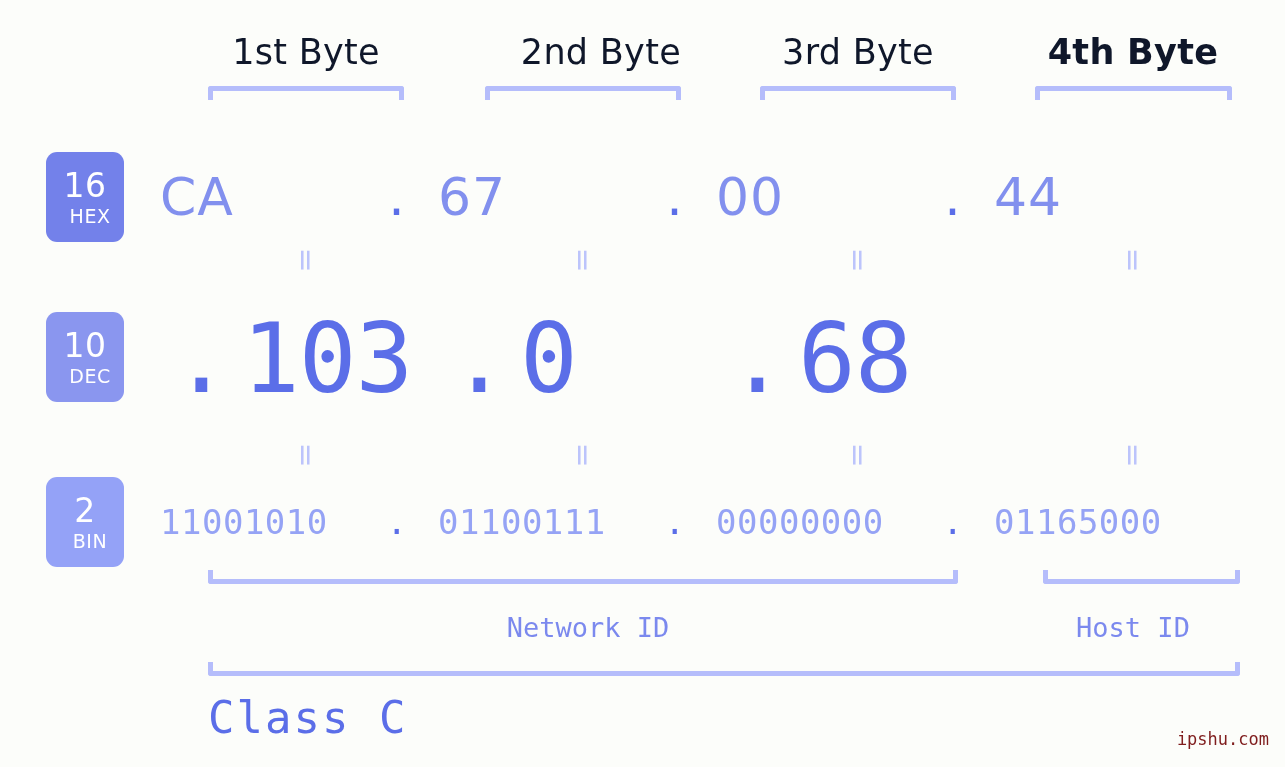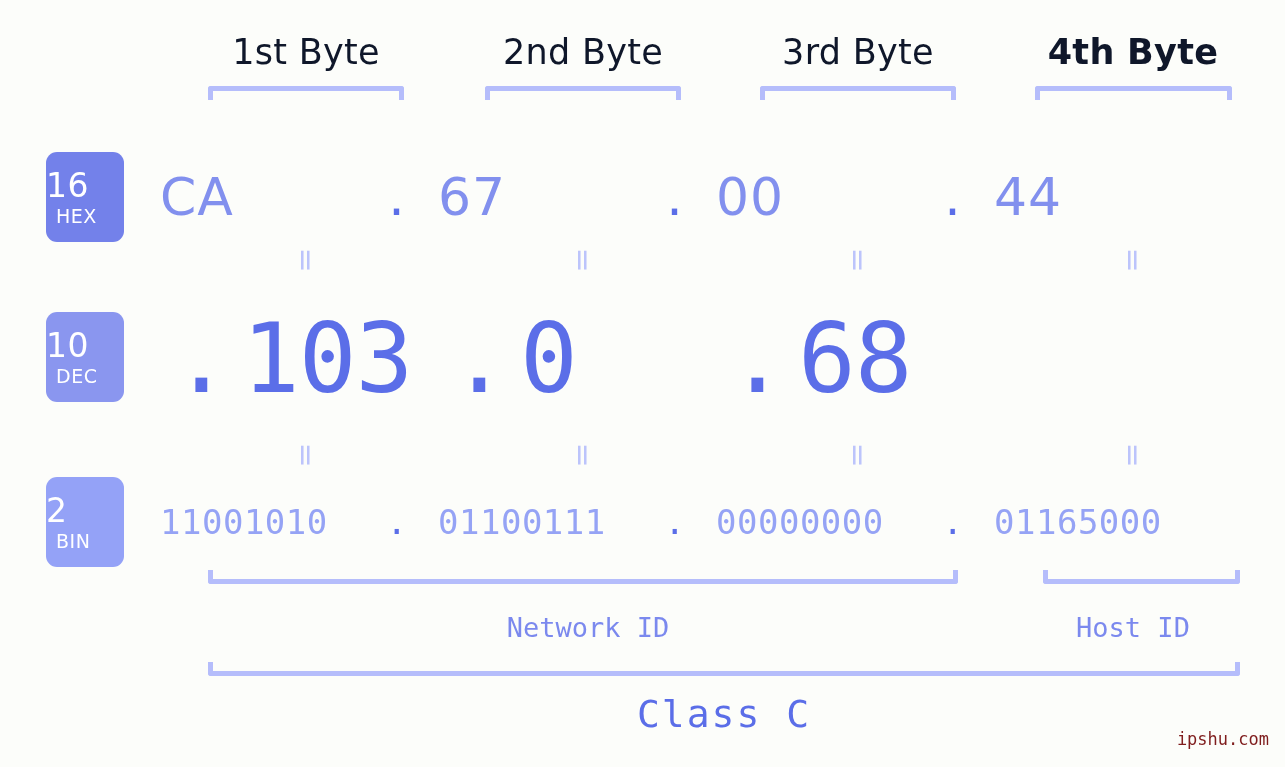--- a/index.html
+++ b/index.html
@@ -57,21 +57,21 @@
   
   .badge {
     position: absolute;
     left: 46px;
     width: 78px;
     border-radius: 11px;
     color: #ffffff;
     text-align: center;
     display: flex;
     flex-direction: column;
-    align-items: flex-start;
+    align-items: center;
     justify-content: center;
     line-height: 1;
   }
   .badge .base {
     font-size: 33px;
     font-weight: 400;
     letter-spacing: 0.5px;
   }
   .badge .sys {
     font-size: 19px;
@@ -160,23 +160,22 @@
     text-align: center;
     white-space: nowrap;
   }
   #label-network { top: 612px; left: 380px; width: 416px; }
   #label-host    { top: 612px; left: 1035px; width: 196px; }
   #label-class {
     position: absolute;
     top: 692px;
     left: 208px;
     width: 1032px;
-    text-align: center;
-    font-family: "DejaVu Sans Mono", monospace;
-    font-size: 38px;
+    font-family: "DejaVu Sans Mono", monospace;
+    font-size: 44px;
     color: #5b6ee8;
     letter-spacing: 2px;
     white-space: nowrap;
   }
 
   
   #watermark {
     position: absolute;
     right: 16px;
     bottom: 18px;
@@ -186,21 +185,21 @@
     letter-spacing: 0px;
     white-space: nowrap;
   }
 </style>
 </head>
 <body>
 
 <div id="stage">
 
   <div class="byte-label" style="left:208px;">1st Byte</div>
-  <div class="byte-label" style="left:485px;">2nd Byte</div>
+  <div class="byte-label" style="left:485px;text-align:right;">2nd Byte</div>
   <div class="byte-label" style="left:760px;">3rd Byte</div>
   <div class="byte-label" style="left:1035px;font-weight:bold;">4th Byte</div>
 
   <div class="bracket-down" style="left:208px;  top:86px; width:196px;"></div>
   <div class="bracket-down" style="left:485px;  top:86px; width:196px;"></div>
   <div class="bracket-down" style="left:760px;  top:86px; width:196px;"></div>
   <div class="bracket-down" style="left:1035px; top:86px; width:197px;"></div>
 
   <div class="badge" id="badge-hex">
     <span class="base">16</span>

